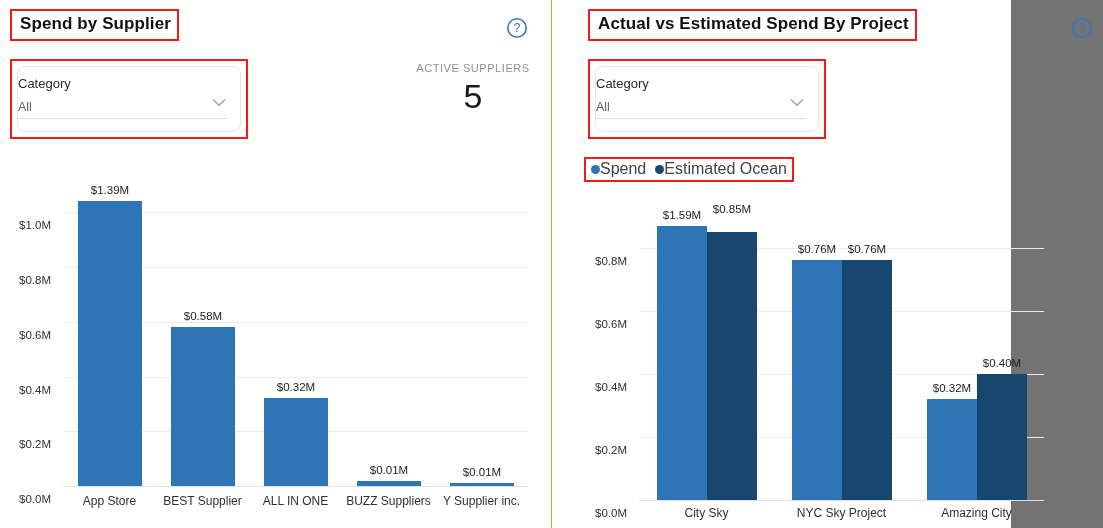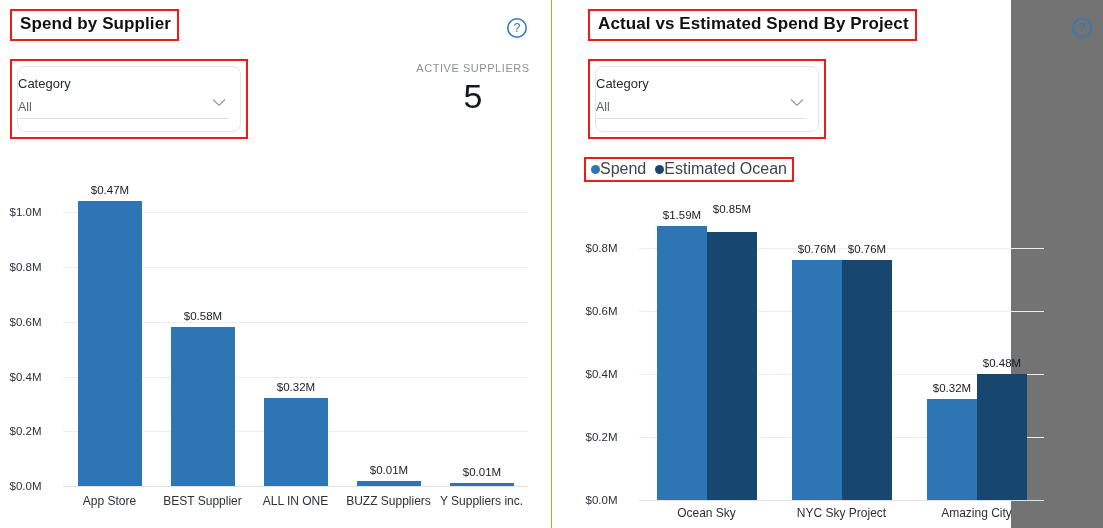--- a/index.html
+++ b/index.html
@@ -170,23 +170,24 @@
   }
   .gridline {
     position: absolute;
     height: 1px;
     background: #ededed;
   }
   .axis-label {
     position: absolute;
     font-size: 11.5px;
     color: #2c3138;
-    text-align: center;
+    text-align: right;
     transform: translateY(-50%);
     white-space: nowrap;
+    margin-top: 13px;
   }
   .bar {
     position: absolute;
     bottom: 0;
   }
   .bar-value {
     position: absolute;
     font-size: 11.5px;
     color: #1a1d22;
     text-align: center;
@@ -250,34 +251,34 @@
           <div class="axis-label" style="left: 0px; top: 271px; width: 51px;">$0.2M</div>
           <div class="gridline" style="left: 63px; top: 217px; width: 465px;"></div>
           <div class="axis-label" style="left: 0px; top: 217px; width: 51px;">$0.4M</div>
           <div class="gridline" style="left: 63px; top: 162px; width: 465px;"></div>
           <div class="axis-label" style="left: 0px; top: 162px; width: 51px;">$0.6M</div>
           <div class="gridline" style="left: 63px; top: 107px; width: 465px;"></div>
           <div class="axis-label" style="left: 0px; top: 107px; width: 51px;">$0.8M</div>
           <div class="gridline" style="left: 63px; top: 52px; width: 465px;"></div>
           <div class="axis-label" style="left: 0px; top: 52px; width: 51px;">$1.0M</div>
           <div class="bar" style="left: 78px; width: 64px; height: 285px; bottom: 42px; background: rgb(46, 117, 182);"></div>
-          <div class="bar-value" style="left: 66px; width: 88px; top: 24px;">$0.47M</div>
+          <div class="bar-value" style="left: 66px; width: 88px; top: 24px;">$1.39M</div>
           <div class="cat-label" style="left: 63px; width: 93px; top: 334px;">App Store</div>
           <div class="bar" style="left: 171px; width: 64px; height: 159px; bottom: 42px; background: rgb(46, 117, 182);"></div>
           <div class="bar-value" style="left: 159px; width: 88px; top: 150px;">$0.58M</div>
           <div class="cat-label" style="left: 156px; width: 93px; top: 334px;">BEST Supplier</div>
           <div class="bar" style="left: 264px; width: 64px; height: 88px; bottom: 42px; background: rgb(46, 117, 182);"></div>
           <div class="bar-value" style="left: 252px; width: 88px; top: 221px;">$0.32M</div>
           <div class="cat-label" style="left: 249px; width: 93px; top: 334px;">ALL IN ONE</div>
           <div class="bar" style="left: 357px; width: 64px; height: 5px; bottom: 42px; background: rgb(46, 117, 182);"></div>
           <div class="bar-value" style="left: 345px; width: 88px; top: 304px;">$0.01M</div>
           <div class="cat-label" style="left: 342px; width: 93px; top: 334px;">BUZZ Suppliers</div>
           <div class="bar" style="left: 450px; width: 64px; height: 3px; bottom: 42px; background: rgb(46, 117, 182);"></div>
           <div class="bar-value" style="left: 438px; width: 88px; top: 306px;">$0.01M</div>
-          <div class="cat-label" style="left: 435px; width: 93px; top: 334px;">Y Suppliers inc.</div>
+          <div class="cat-label" style="left: 435px; width: 93px; top: 334px;">Y Supplier inc.</div>
           <div class="baseline" style="left: 63px; width: 465px; top: 326px;"></div>
         </div>
     </div>
   </div>
 
   <div class="panel panel-right">
 
     <div class="annot title-box-right">
       <div class="panel-title">Actual vs Estimated Spend By Project</div>
     </div>
@@ -325,29 +326,29 @@
           <div class="gridline" style="left: 63px; top: 188px; width: 405px;"></div>
           <div class="axis-label" style="left: 0px; top: 188px; width: 51px;">$0.4M</div>
           <div class="gridline" style="left: 63px; top: 125px; width: 405px;"></div>
           <div class="axis-label" style="left: 0px; top: 125px; width: 51px;">$0.6M</div>
           <div class="gridline" style="left: 63px; top: 62px; width: 405px;"></div>
           <div class="axis-label" style="left: 0px; top: 62px; width: 51px;">$0.8M</div>
           <div class="bar" style="left: 81px; width: 50px; height: 274px; bottom: 28px; background: rgb(46, 117, 182);"></div>
           <div class="bar-value" style="left: 69px; width: 74px; top: 23px;">$1.59M</div>
           <div class="bar" style="left: 131px; width: 50px; height: 268px; bottom: 28px; background: rgb(23, 71, 111);"></div>
           <div class="bar-value" style="left: 119px; width: 74px; top: 17px;">$0.85M</div>
-          <div class="cat-label" style="left: 63px; width: 135px; top: 320px;">Ocean Sky</div>
+          <div class="cat-label" style="left: 63px; width: 135px; top: 320px;">City Sky</div>
           <div class="bar" style="left: 216px; width: 50px; height: 240px; bottom: 28px; background: rgb(46, 117, 182);"></div>
           <div class="bar-value" style="left: 204px; width: 74px; top: 57px;">$0.76M</div>
           <div class="bar" style="left: 266px; width: 50px; height: 240px; bottom: 28px; background: rgb(23, 71, 111);"></div>
           <div class="bar-value" style="left: 254px; width: 74px; top: 57px;">$0.76M</div>
           <div class="cat-label" style="left: 198px; width: 135px; top: 320px;">NYC Sky Project</div>
           <div class="bar" style="left: 351px; width: 50px; height: 101px; bottom: 28px; background: rgb(46, 117, 182);"></div>
           <div class="bar-value" style="left: 339px; width: 74px; top: 196px;">$0.32M</div>
           <div class="bar" style="left: 401px; width: 50px; height: 126px; bottom: 28px; background: rgb(23, 71, 111);"></div>
-          <div class="bar-value" style="left: 389px; width: 74px; top: 171px;">$0.48M</div>
+          <div class="bar-value" style="left: 389px; width: 74px; top: 171px;">$0.40M</div>
           <div class="cat-label" style="left: 333px; width: 135px; top: 320px;">Amazing City</div>
           <div class="baseline" style="left: 63px; width: 405px; top: 314px;"></div>
         </div>
     </div>
   </div>
 
 </div>
 
 </body></html>

